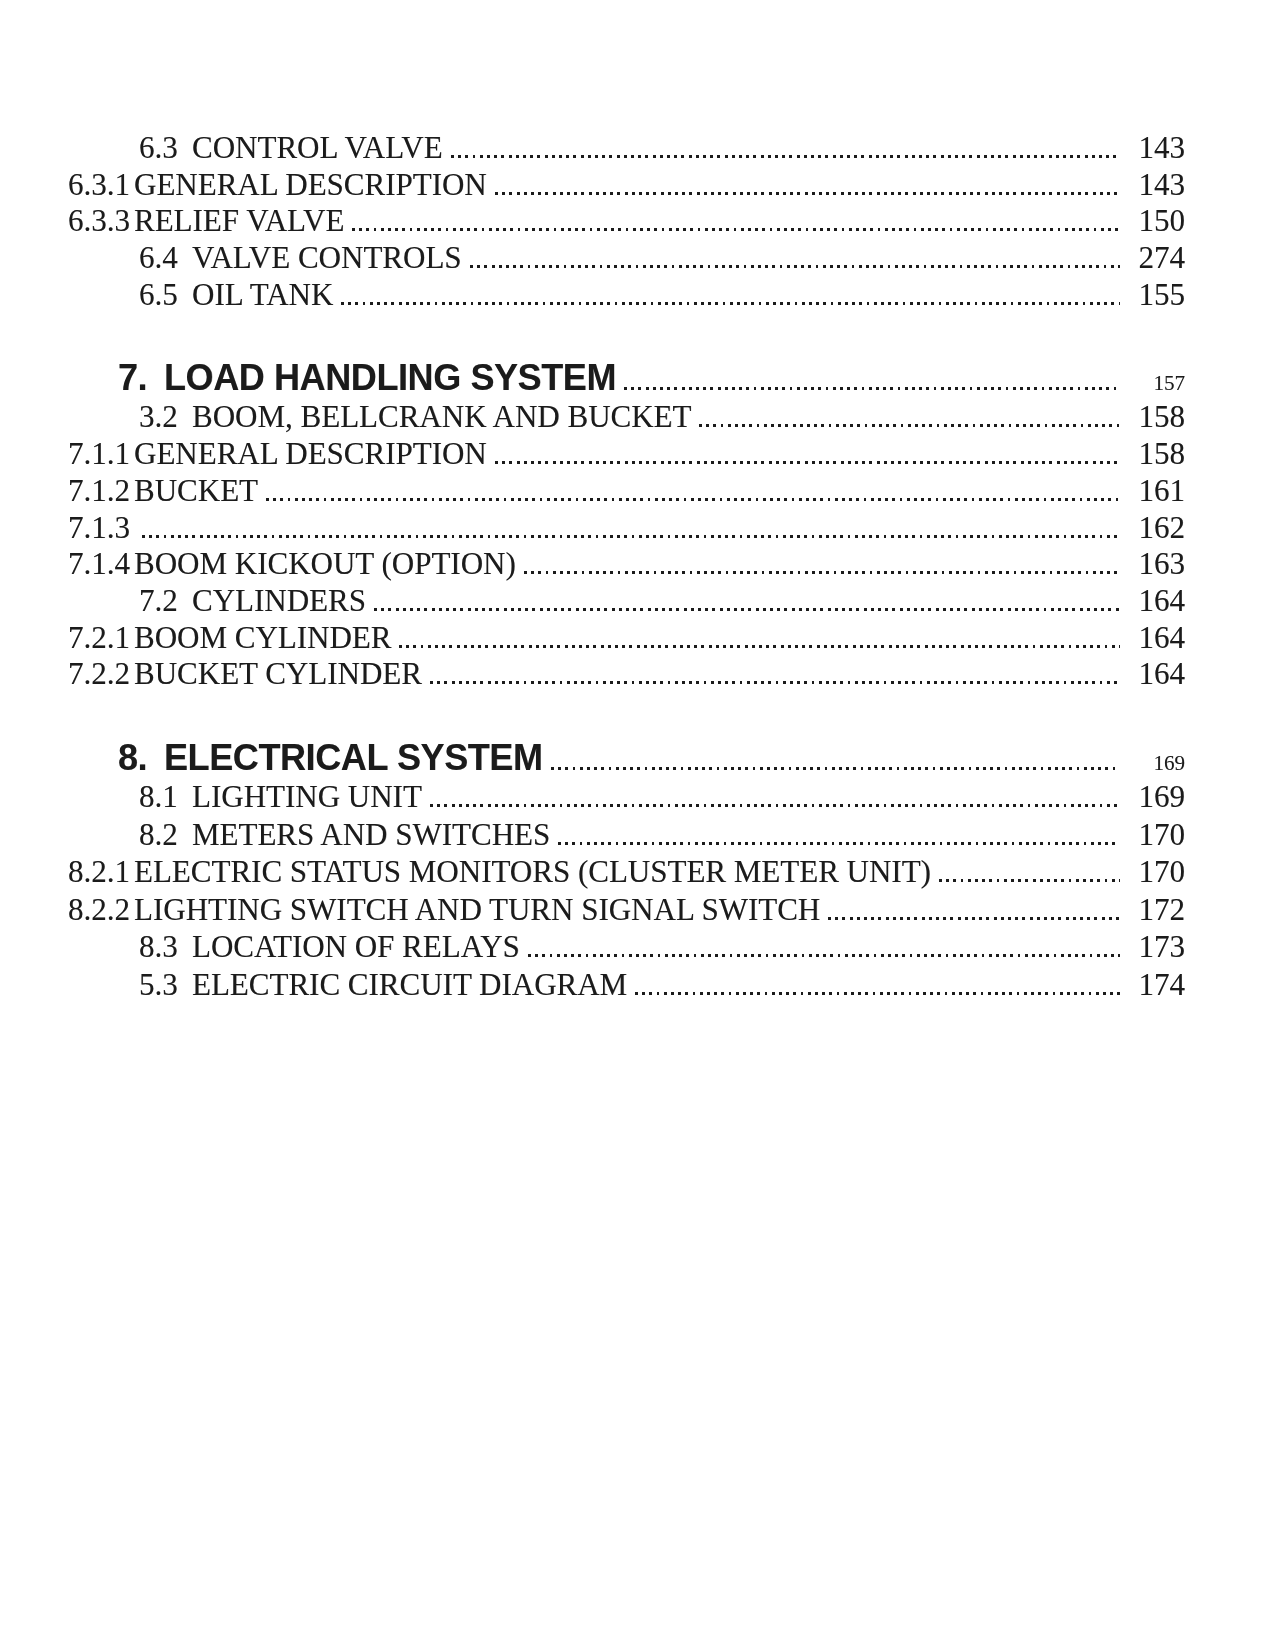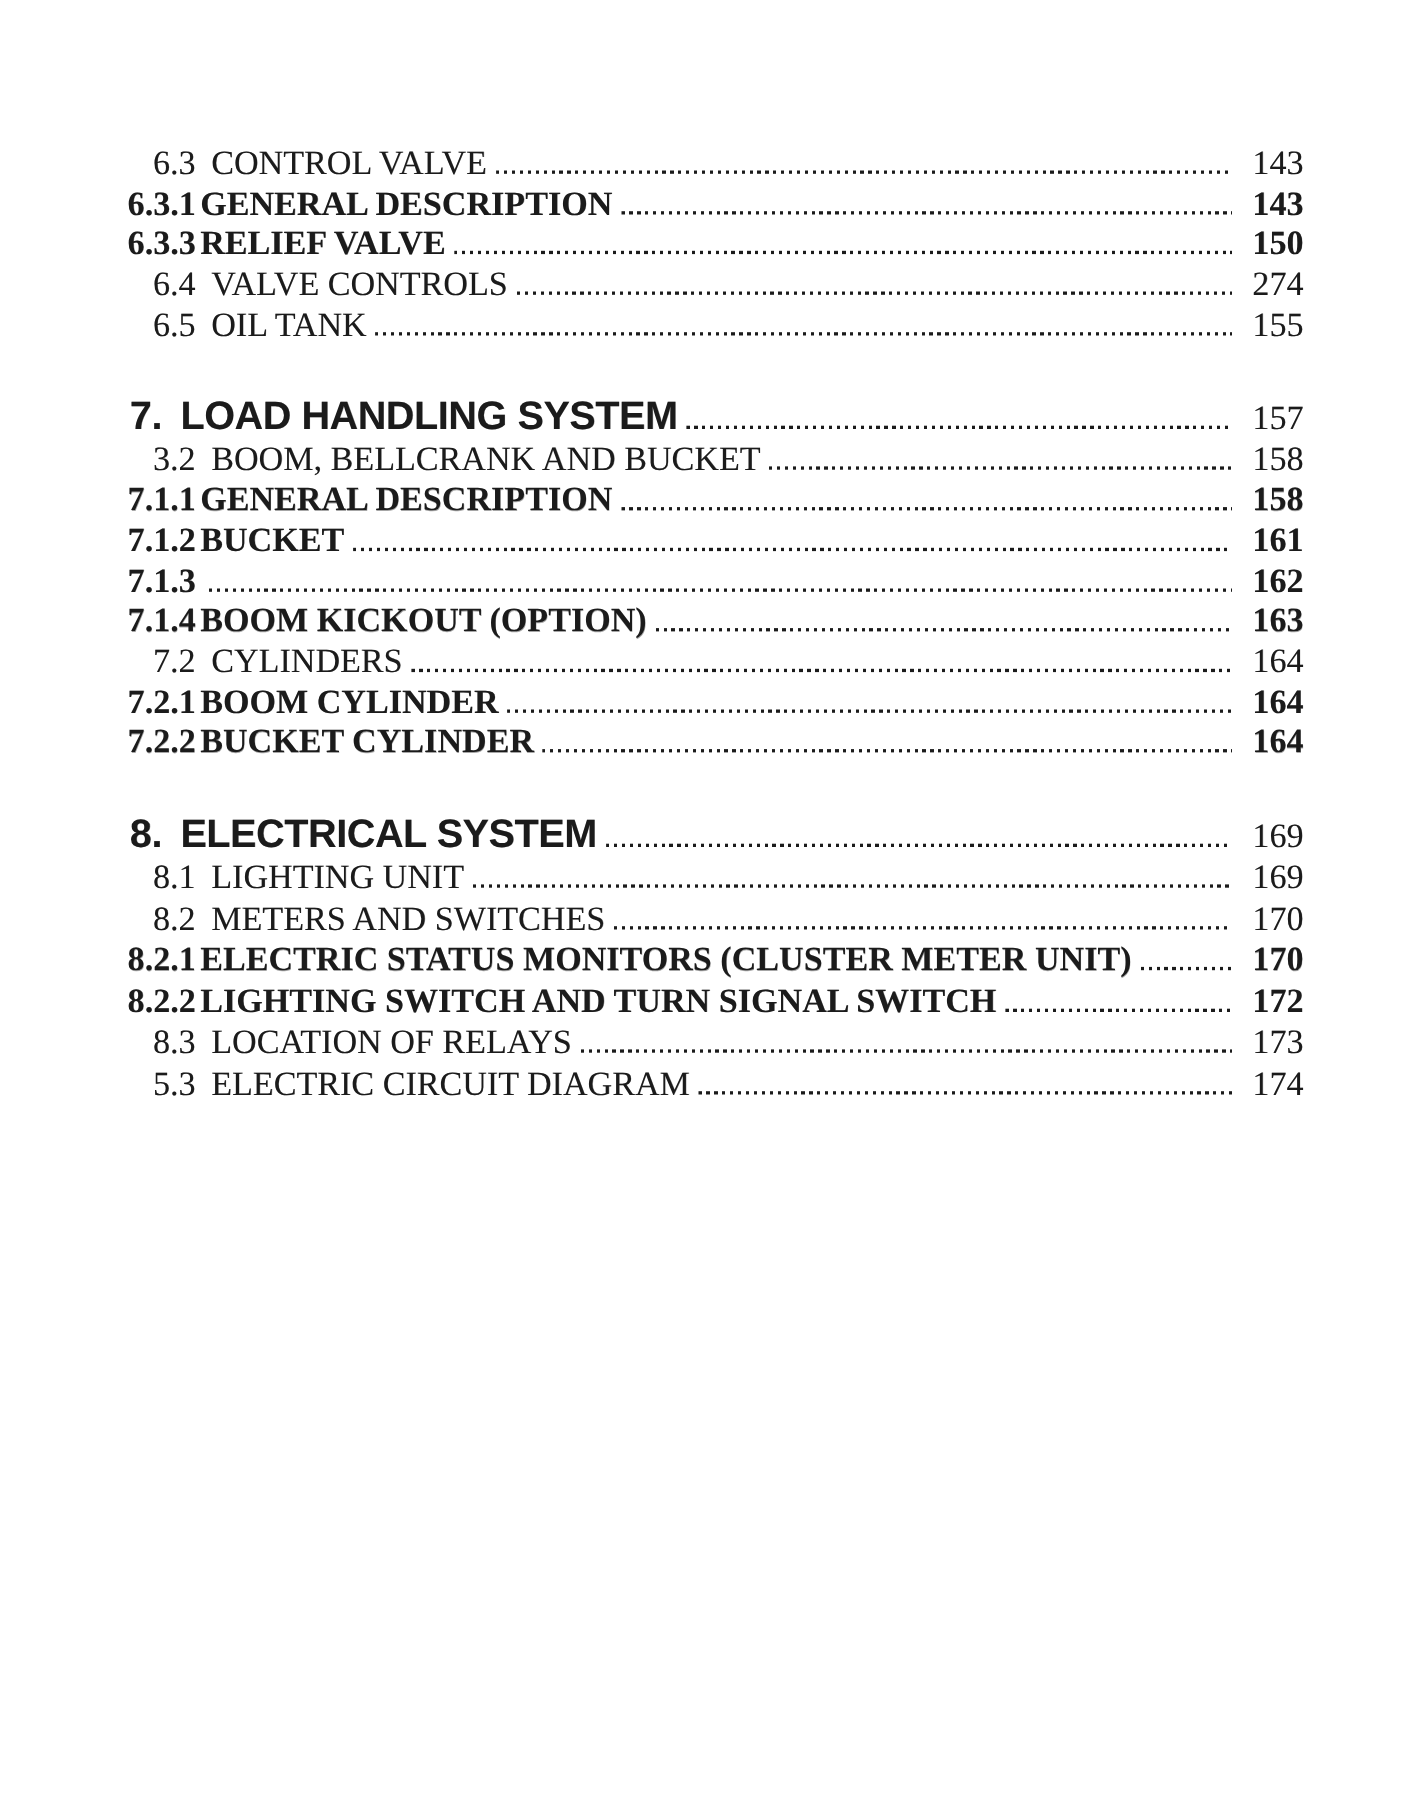--- a/index.html
+++ b/index.html
@@ -36,37 +36,37 @@
     font-size: 31px;
     white-space: nowrap;
   }
 
   .num { flex: 0 0 auto; }
   .title { flex: 0 0 auto; white-space: nowrap; }
 
   .l1 { padding-left: 139px; }
   .l1 .num { width: 53px; }
 
-  .l2 { padding-left: 116px; font-weight: bold; }
+  .l2 { padding-left: 68px; }
   .l2 .num { width: 66px; }
 
   .chapter {
     font-family: "Liberation Sans", "DejaVu Sans", sans-serif;
     font-weight: 700;
     font-size: 36px;
     letter-spacing: -0.4px;
     padding-left: 118px;
     margin-top: 44px;
     height: 42px;
   }
   .chapter .num { width: 46px; }
   .chapter .pg {
     font-family: "Liberation Serif", "DejaVu Serif", serif;
     font-weight: 400;
-    font-size: 31px;
+    font-size: 21px;
     letter-spacing: 0;
   }
 
   
   .sec2.item { height: 37.6px; }
 
   .leader {
     flex: 1 1 auto;
     align-self: baseline;
     height: 4px;

